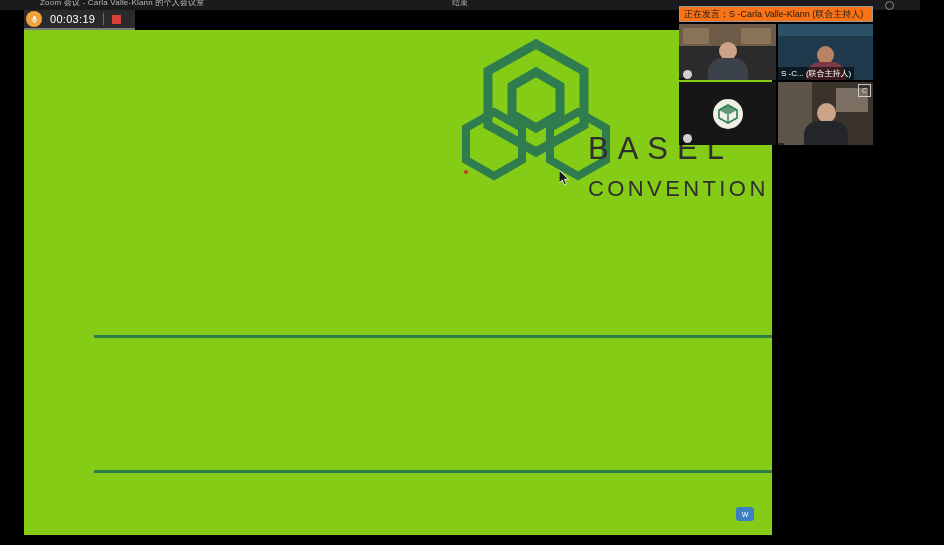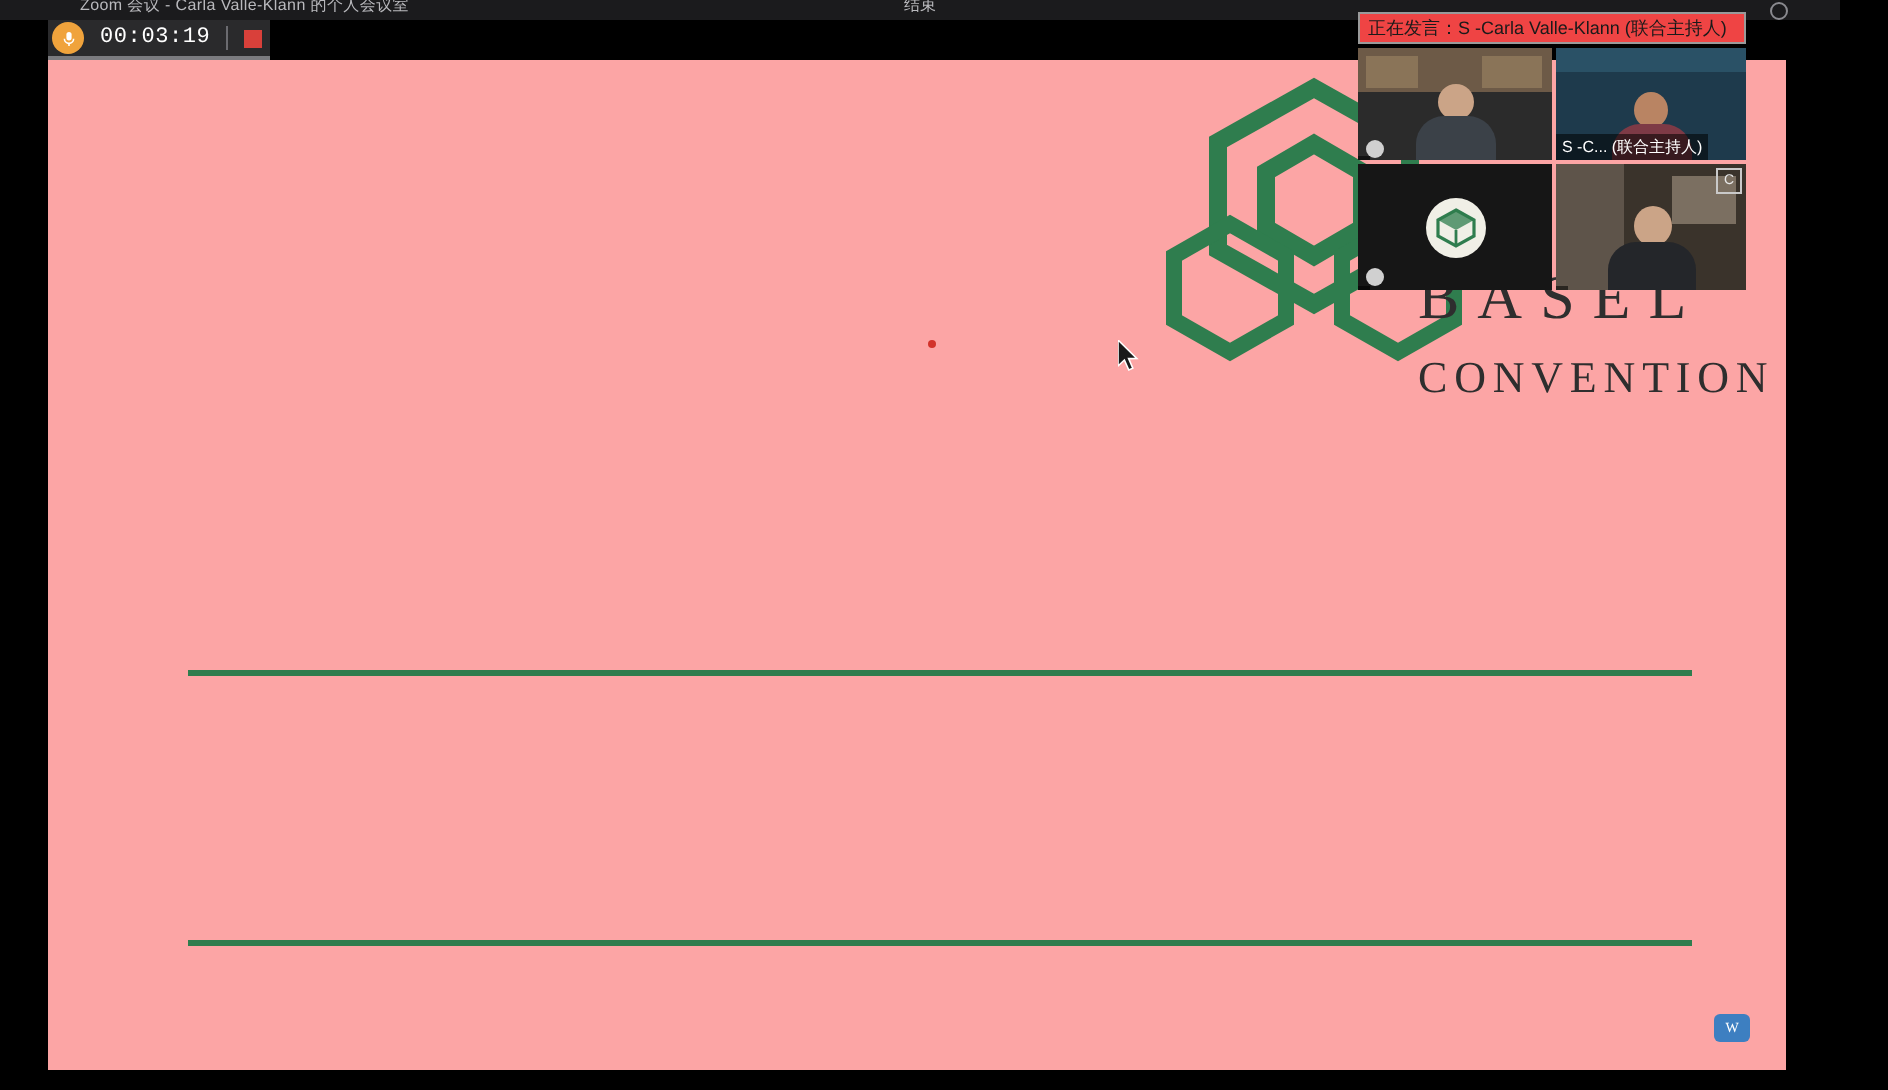--- a/index.html
+++ b/index.html
@@ -55,21 +55,20 @@
   
   .rec-strip {
     position: absolute;
     left: 24px; top: 10px;
     width: 111px; height: 20px;
     background: #2a2a2c;
     display: flex;
     align-items: center;
     border-bottom: 2px solid #7b7b7f;
     box-sizing: border-box;
-    font-family: Liberation Mono, monospace;
   }
   .rec-mic {
     width: 16px; height: 16px;
     margin-left: 2px;
     border-radius: 50%;
     background: #f0a33c;
     display: flex;
     align-items: center;
     justify-content: center;
   }
@@ -88,24 +87,23 @@
   .rec-stop {
     margin-left: 8px;
     width: 9px; height: 9px;
     background: #d9403a;
   }
 
   
   .slide {
     position: absolute;
     left: 24px; top: 30px;
-    width: 869px; height: 505px;
-    background: #fca5a5;
-    overflow: hidden;
-    font-family: Liberation Serif, serif;
+    width: 748px; height: 505px;
+    background: #84cc16;
+    overflow: hidden;
   }
 
   
   .logo-wrap {
     position: absolute;
     right: 26px; top: 8px;
     width: 290px; height: 165px;
   }
   .logo-mark {
     position: absolute;
@@ -187,21 +185,21 @@
   
   .video-panel {
     position: absolute;
     left: 679px; top: 6px;
     width: 194px; height: 139px;
   }
   .speaking-bar {
     position: absolute;
     left: 0; top: 0;
     width: 194px; height: 16px;
-    background: #ef4444;
+    background: #f97316;
     border: 1px solid #9a9a9a;
     box-sizing: border-box;
     font-size: 9px;
     color: #1a1a1a;
     display: flex;
     align-items: center;
     padding-left: 4px;
     white-space: nowrap;
     overflow: hidden;
   }

